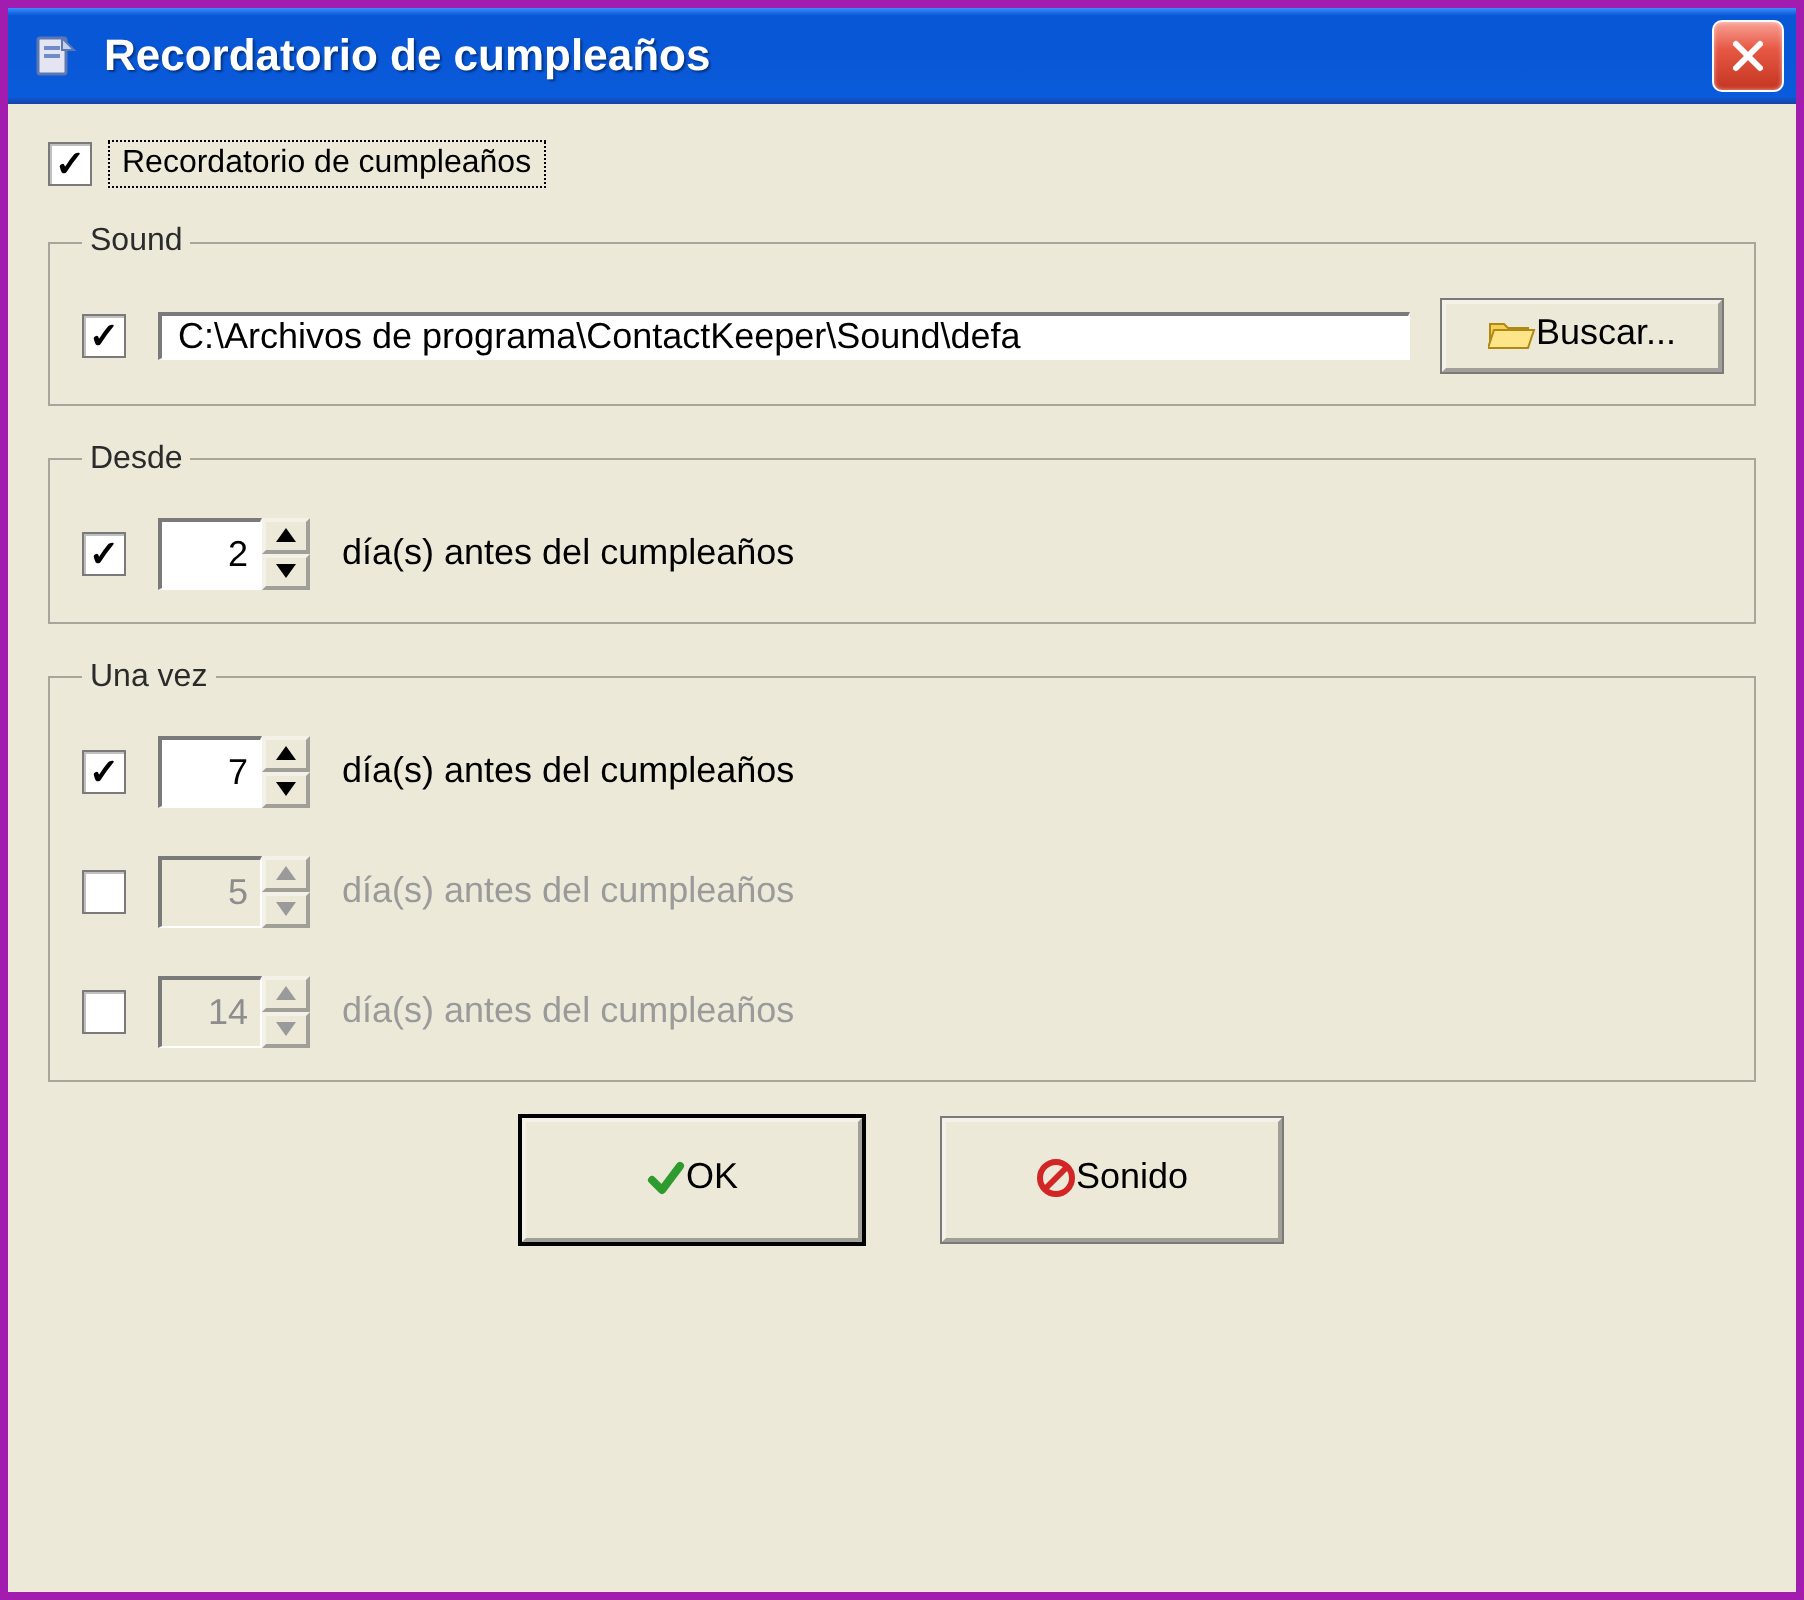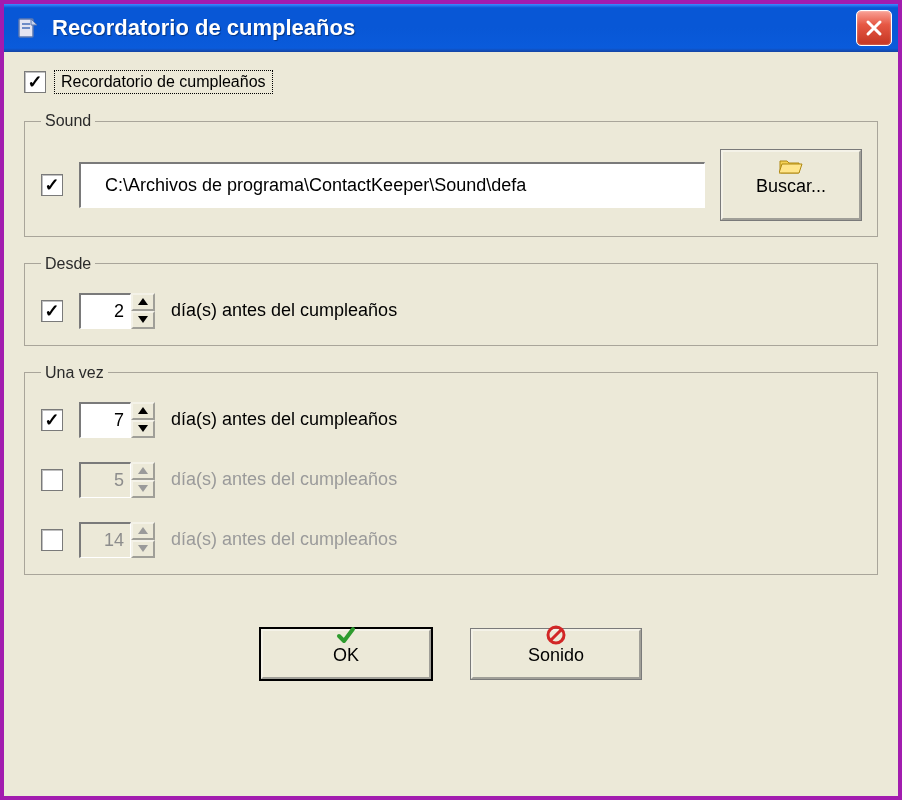--- a/index.html
+++ b/index.html
@@ -77,41 +77,40 @@
   font-size: 16px;
   color: #2b2b2b;
   background: #ece9d8;
 }
 .row {
   display: flex; align-items: center; gap: 16px;
 }
 .row + .row { margin-top: 24px; }
 .text-input {
   flex: 1;
-  height: 46px;
+  height: 24px;
   background: #fff;
   border-top: 2px solid #7a7a7a;
   border-left: 2px solid #7a7a7a;
   border-bottom: 1px solid #fff;
   border-right: 1px solid #fff;
   font-family: inherit;
   font-size: 18px;
-  padding: 2px 24px;
+  padding: 2px 8px;
   outline: none;
 }
 .btn {
   background: #ece9d8;
   border: 2px outset #f4f2e8;
   box-shadow: 0 0 0 1px #7a7a7a;
-  padding: 4px 16px 20px 16px;
+  padding: 4px 16px 6px 16px;
   cursor: pointer;
   font-family: inherit;
   font-size: 18px;
   display: inline-flex;
-  flex-direction: column;
   align-items: center;
   justify-content: center;
   min-width: 130px;
   line-height: 1.2;
 }
 .btn .btn-icon { height: 20px; display: flex; align-items: center; justify-content: center; }
 .spinner {
   display: inline-flex;
   align-items: stretch;
   height: 36px;
@@ -151,21 +150,21 @@
   border-right: 5px solid transparent;
   border-top: 7px solid #000;
 }
 .disabled .tri-up { border-bottom-color: #9a9a9a; }
 .disabled .tri-down { border-top-color: #9a9a9a; }
 .lbl { font-size: 18px; }
 .lbl.disabled { color: #9a9a9a; }
 .footer {
   display: flex; justify-content: center; gap: 40px; margin-top: 8px;
 }
-.footer .btn { min-width: 170px; height: 50px; margin-top: 36px; }
+.footer .btn { min-width: 170px; height: 62px; }
 .default-btn { box-shadow: 0 0 0 2px #000; }
 </style>
 </head>
 <body>
 
 <div class="window">
   <div class="titlebar">
     <span class="icon-slot">
       <svg width="22" height="22" viewBox="0 0 22 22">
         <rect x="2" y="2" width="14" height="18" fill="#e4e4f2" stroke="#5b78b3" stroke-width="1.5" rx="1"></rect>

